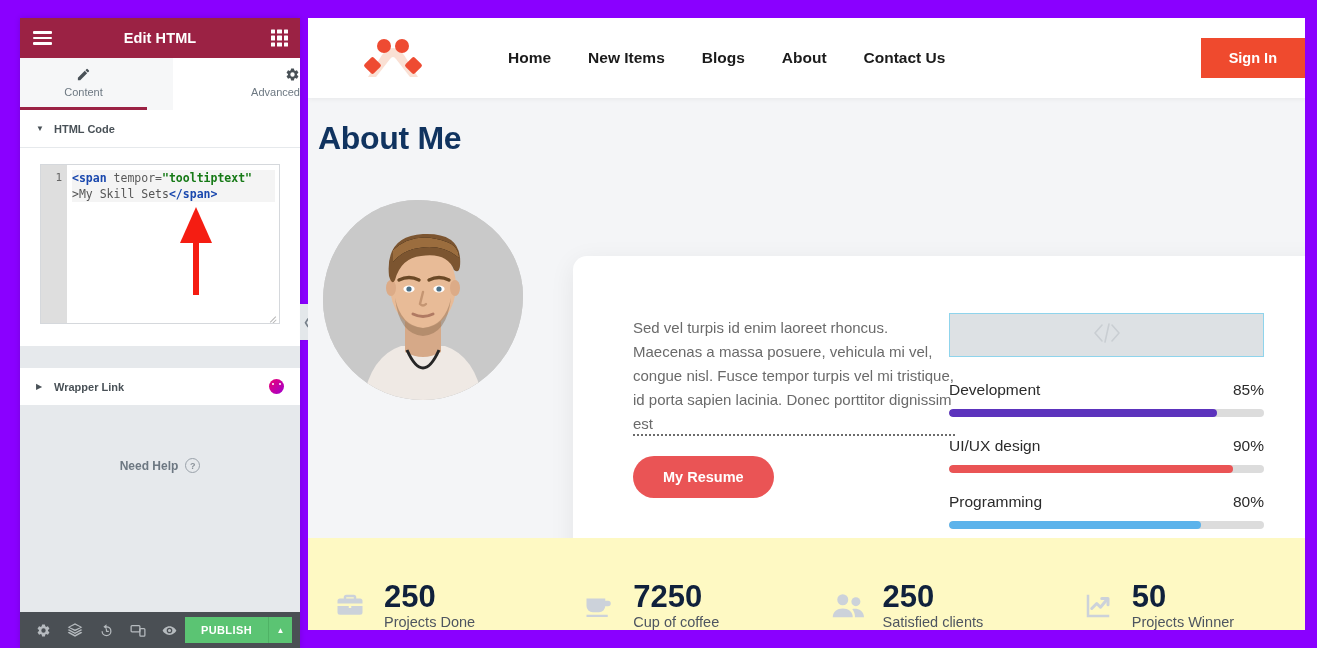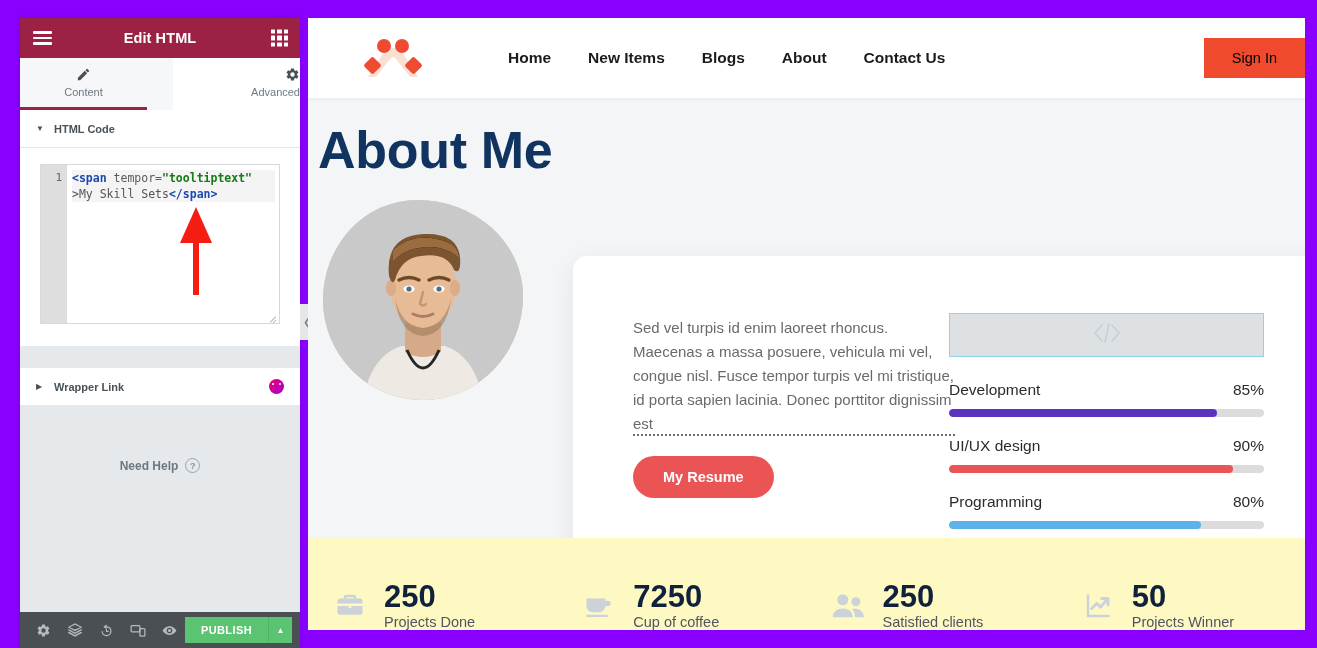--- a/index.html
+++ b/index.html
@@ -138,28 +138,28 @@
 
   .site-header {
     height: 80px; background:#fff; display:flex; align-items:center;
     position:relative; box-shadow: 0 1px 5px rgba(0,0,0,.06);
   }
   .logo { margin-left: 54px; width:62px; height:46px; position:relative; }
   .nav { display:flex; gap:37px; margin-left:84px; }
   .nav a { color:#1b1b1b; font-size:15.5px; font-weight:700; text-decoration:none; white-space:nowrap;}
   .signin {
     position:absolute; right:0; top:50%; transform:translateY(-50%);
-    background:#ef4a2e; color:#000000; font-size:14.5px; font-weight:400;
+    background:#ef4a2e; color:#ffffff; font-size:14.5px; font-weight:700;
     padding: 12px 28px; border:none; cursor:pointer;
   }
 
   .about-wrap { position:relative; padding: 42px 0 0 0; }
   .about-title {
     position:absolute; left: 10px; top: 22px;
-    font-size: 52px; font-weight: 800; color:#10335f; letter-spacing:-.3px;
+    font-size: 32px; font-weight: 800; color:#10335f; letter-spacing:-.3px;
   }
 
   .portrait {
     position:absolute; left: 15px; top: 102px; width:200px; height:200px;
   }
   .portrait .blob {
     position:absolute; inset:0;
     background:#c8c8c8;
     border-radius: 47% 53% 50% 50% / 50% 48% 52% 50%;
     overflow:hidden;

